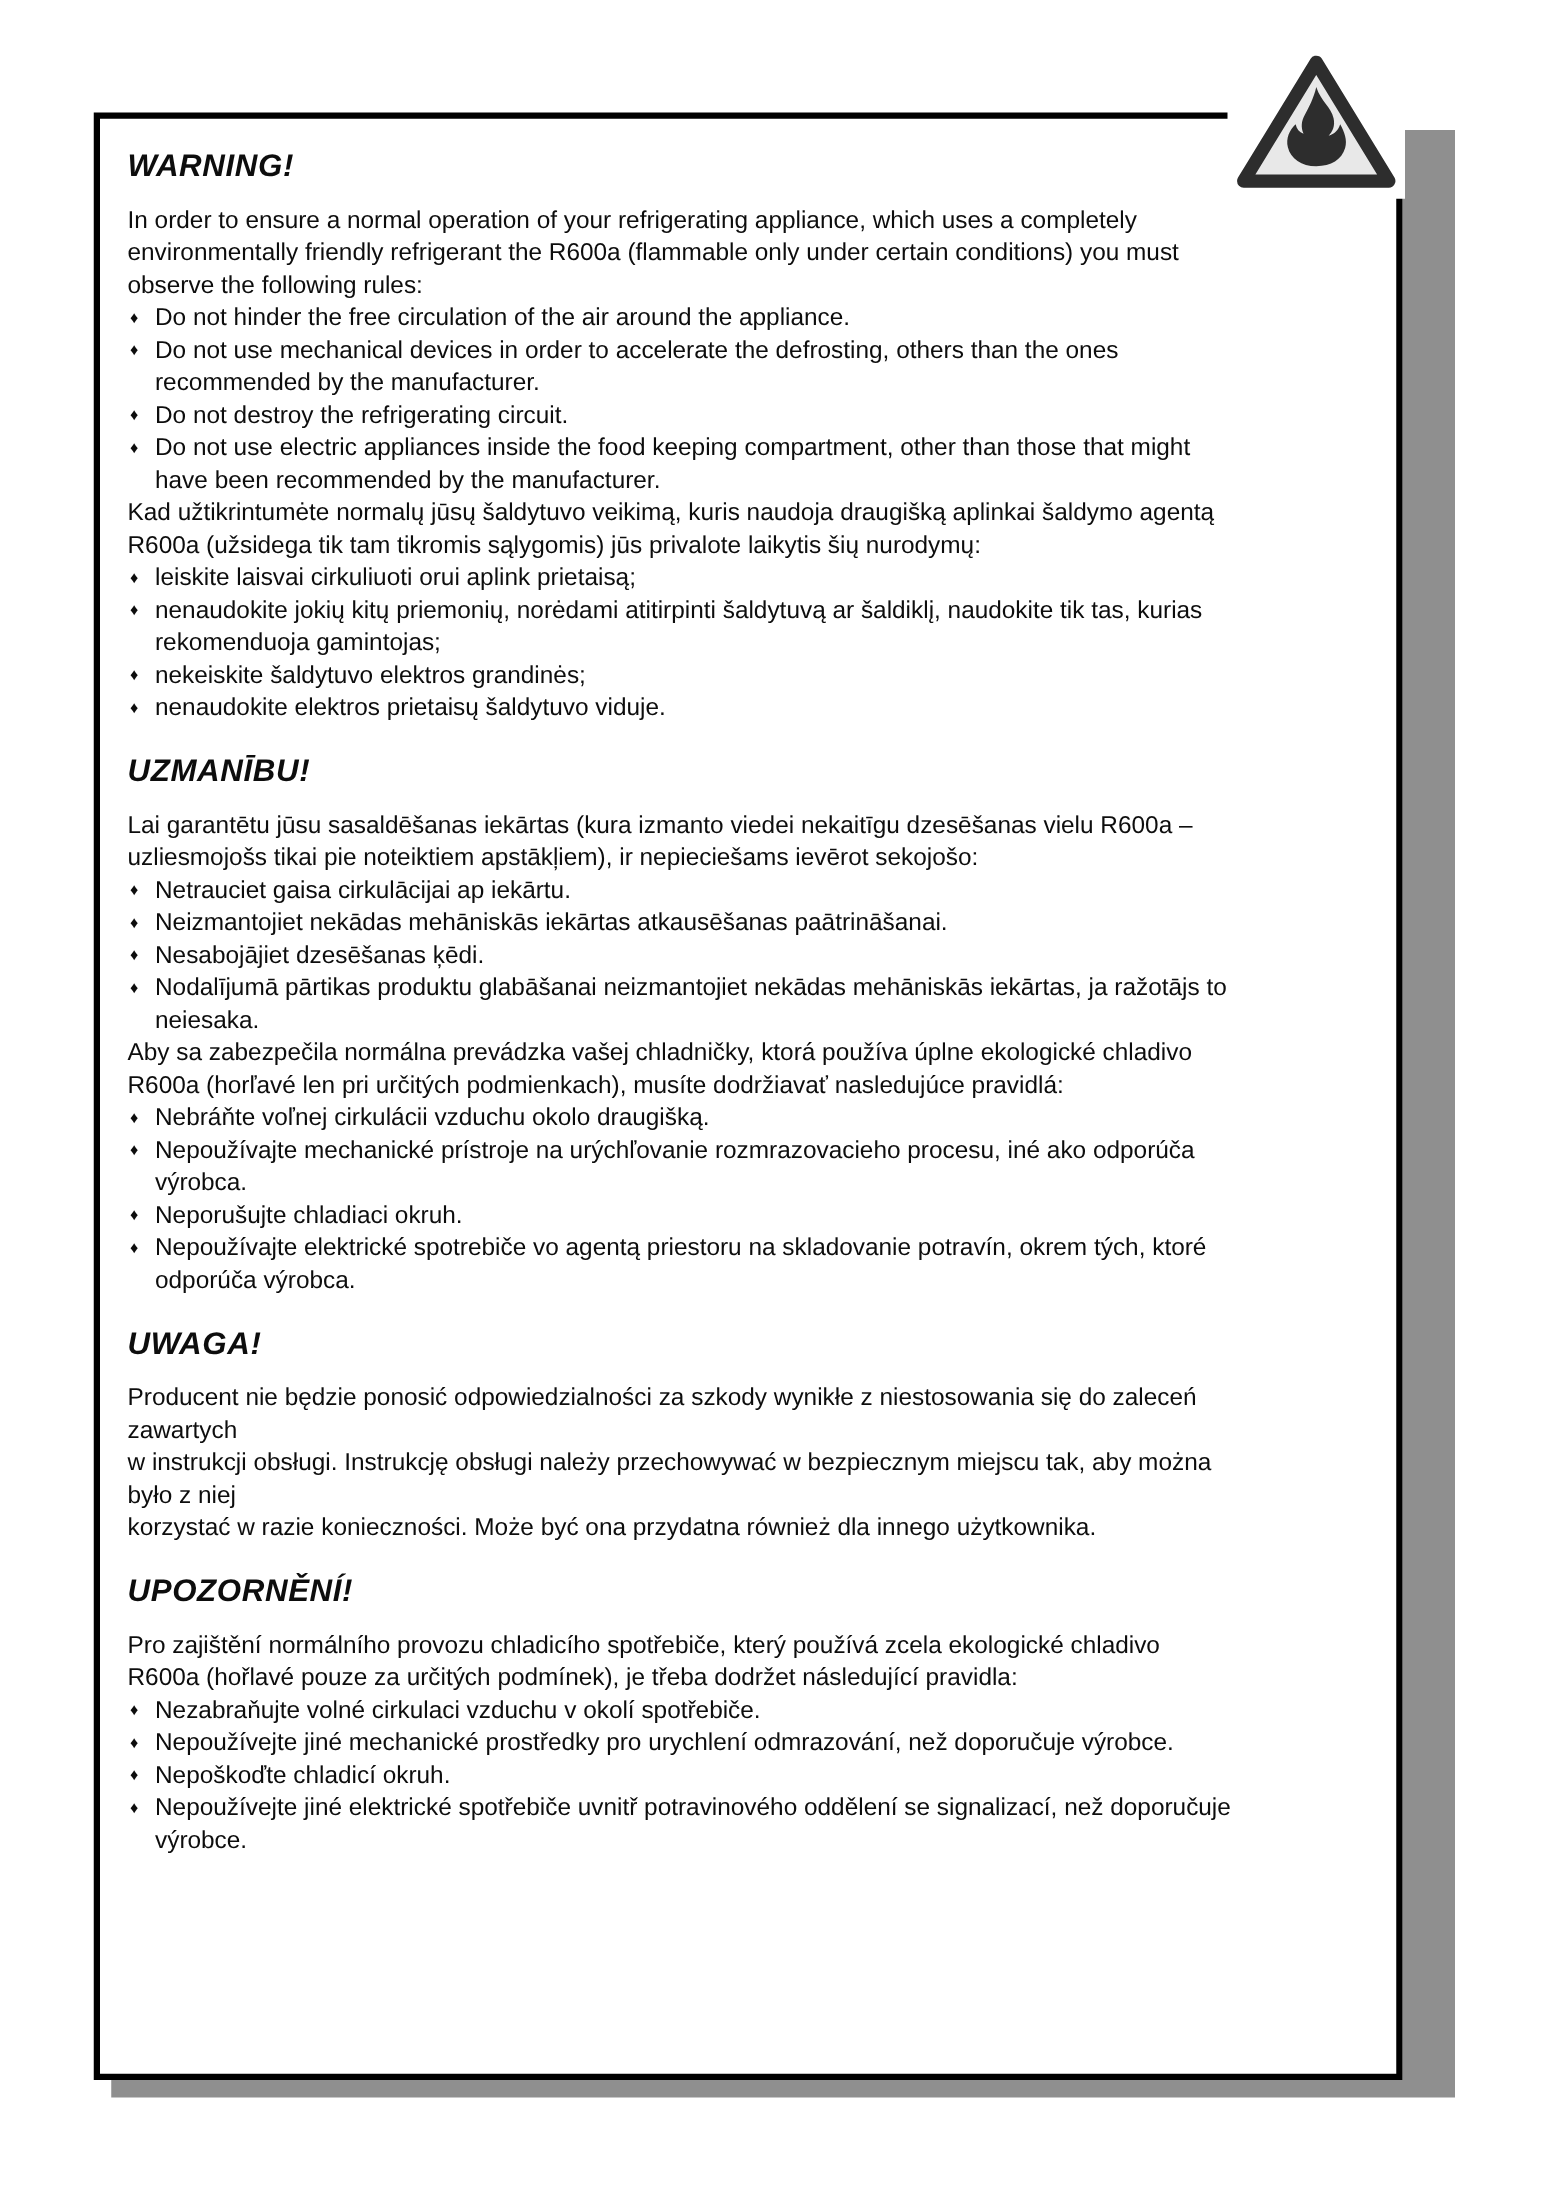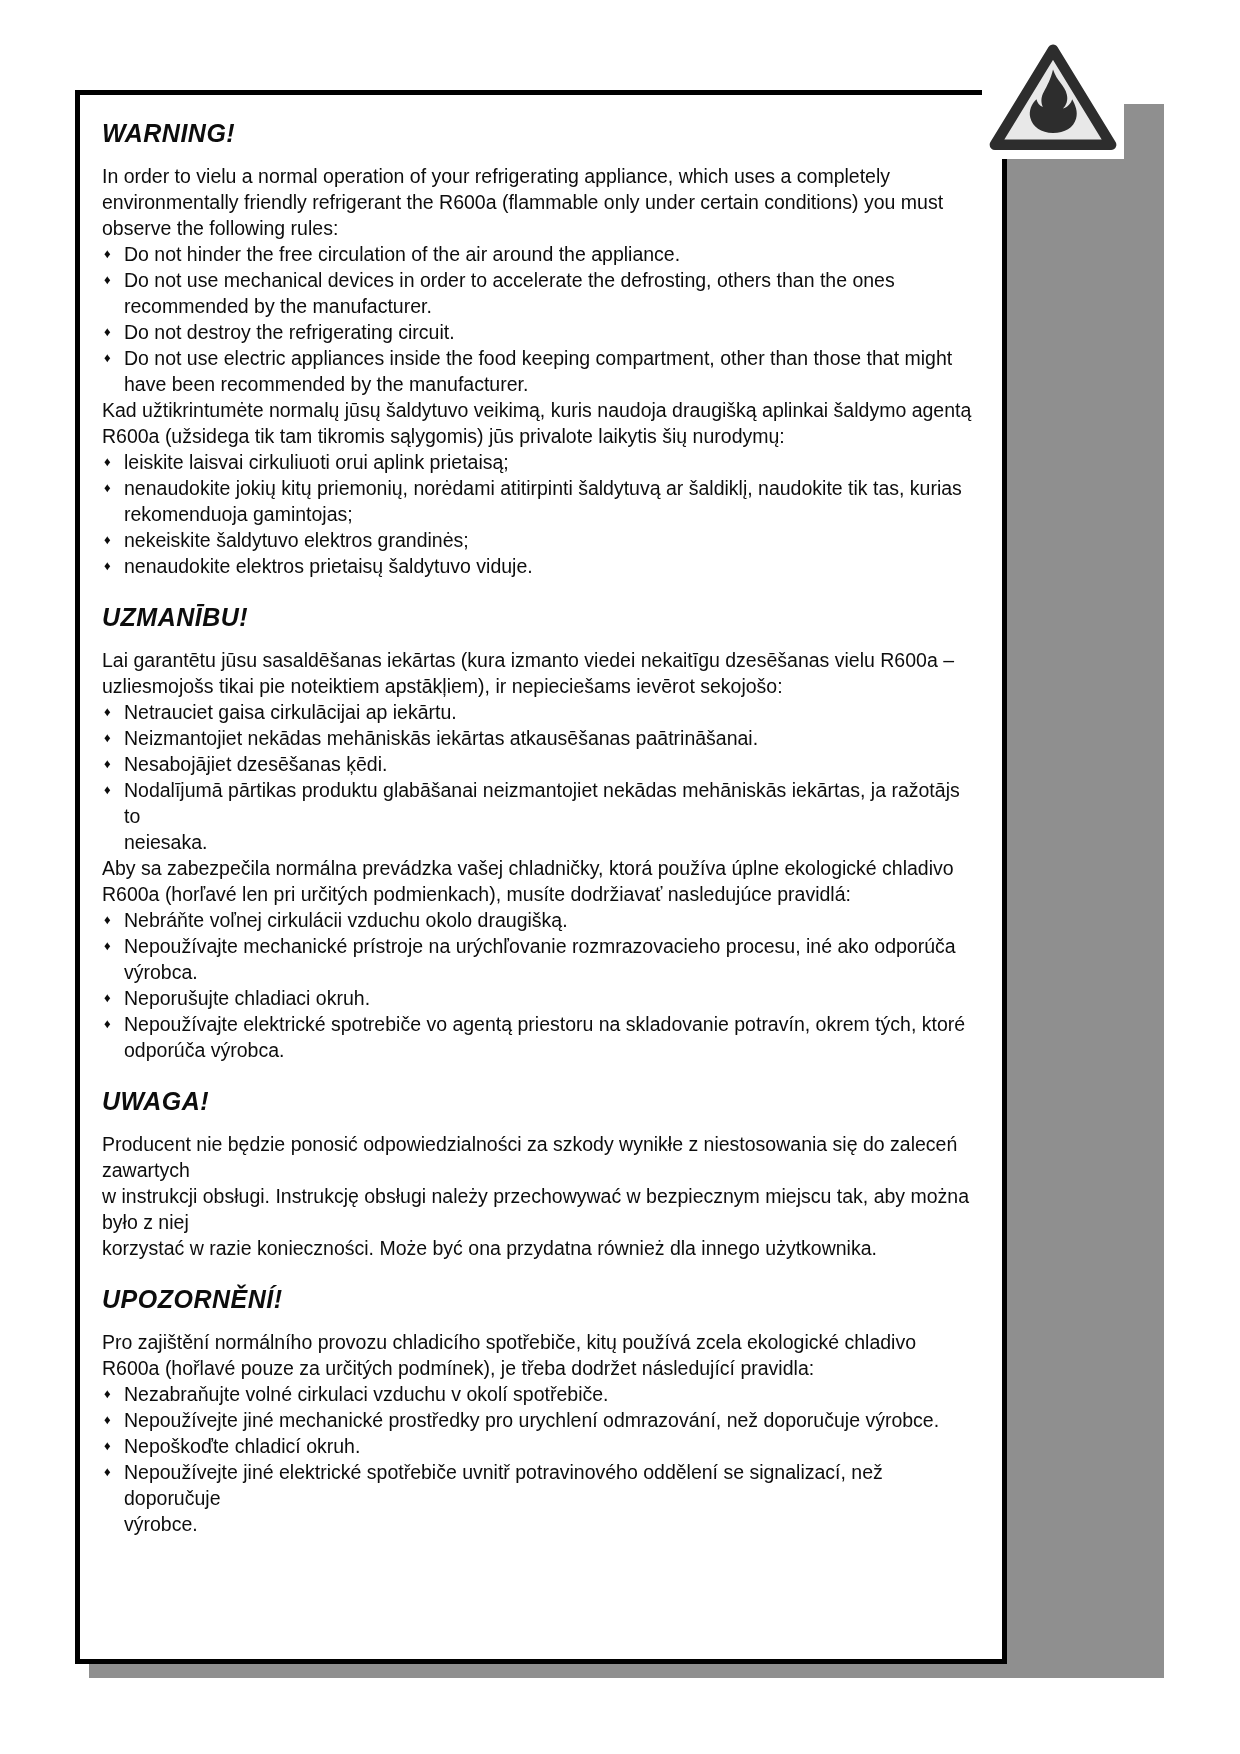--- a/index.html
+++ b/index.html
@@ -20,21 +20,21 @@
     left: 89px;
     top: 104px;
     width: 1075px;
     height: 1574px;
     background: #8f8f8f;
   }
   .warning-box {
     position: absolute;
     left: 75px;
     top: 90px;
-    width: 932px;
+    width: 1047px;
     height: 1574px;
     box-sizing: border-box;
     border: 5px solid #000000;
     background: #ffffff;
   }
   .flammable-icon-wrap {
     position: absolute;
     left: 902px;
     top: -62px;
     width: 142px;
@@ -122,21 +122,21 @@
           c 0.6 2.8 2.2 4.8 4.8 5.8
           c -1.8 -4 -1.2 -8 0.8 -11.5
           c 2.3 -4.2 5.4 -10 6.9 -16.8 z"></path>
       </svg>
     </div>
 
     <div class="box-content">
 
       <div class="section">
         <div class="section-heading">WARNING!</div>
-        <p class="intro-paragraph">In order to vielu a normal operation of your refrigerating appliance, which uses a completely
+        <p class="intro-paragraph">In order to ensure a normal operation of your refrigerating appliance, which uses a completely
 environmentally friendly refrigerant the R600a (flammable only under certain conditions) you must
 observe the following rules:</p>
         <div class="bullet-list">
       <div class="bullet-row">
         <span class="bullet-marker">♦</span>
         <span class="bullet-text">Do not hinder the free circulation of the air around the appliance.</span>
       </div>
 
       <div class="bullet-row">
         <span class="bullet-marker">♦</span>
@@ -245,21 +245,21 @@
         <p class="intro-paragraph">Producent nie będzie ponosić odpowiedzialności za szkody wynikłe z niestosowania się do zaleceń
 zawartych
 w instrukcji obsługi. Instrukcję obsługi należy przechowywać w bezpiecznym miejscu tak, aby można
 było z niej
 korzystać w razie konieczności. Może być ona przydatna również dla innego użytkownika.</p>
         <div class="bullet-list"></div>
       </div>
 
       <div class="section extra-gap">
         <div class="section-heading">UPOZORNĚNÍ!</div>
-        <p class="intro-paragraph">Pro zajištění normálního provozu chladicího spotřebiče, kitų používá zcela ekologické chladivo
+        <p class="intro-paragraph">Pro zajištění normálního provozu chladicího spotřebiče, který používá zcela ekologické chladivo
 R600a (hořlavé pouze za určitých podmínek), je třeba dodržet následující pravidla:</p>
         <div class="bullet-list">
       <div class="bullet-row">
         <span class="bullet-marker">♦</span>
         <span class="bullet-text">Nezabraňujte volné cirkulaci vzduchu  v okolí spotřebiče.</span>
       </div>
 
       <div class="bullet-row">
         <span class="bullet-marker">♦</span>
         <span class="bullet-text">Nepoužívejte jiné mechanické prostředky pro urychlení odmrazování, než doporučuje  výrobce.</span>

